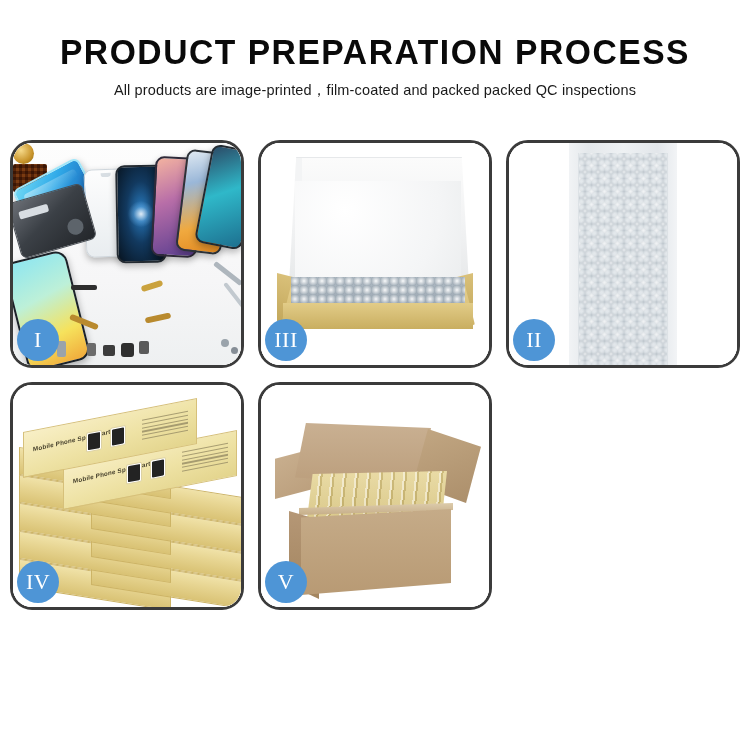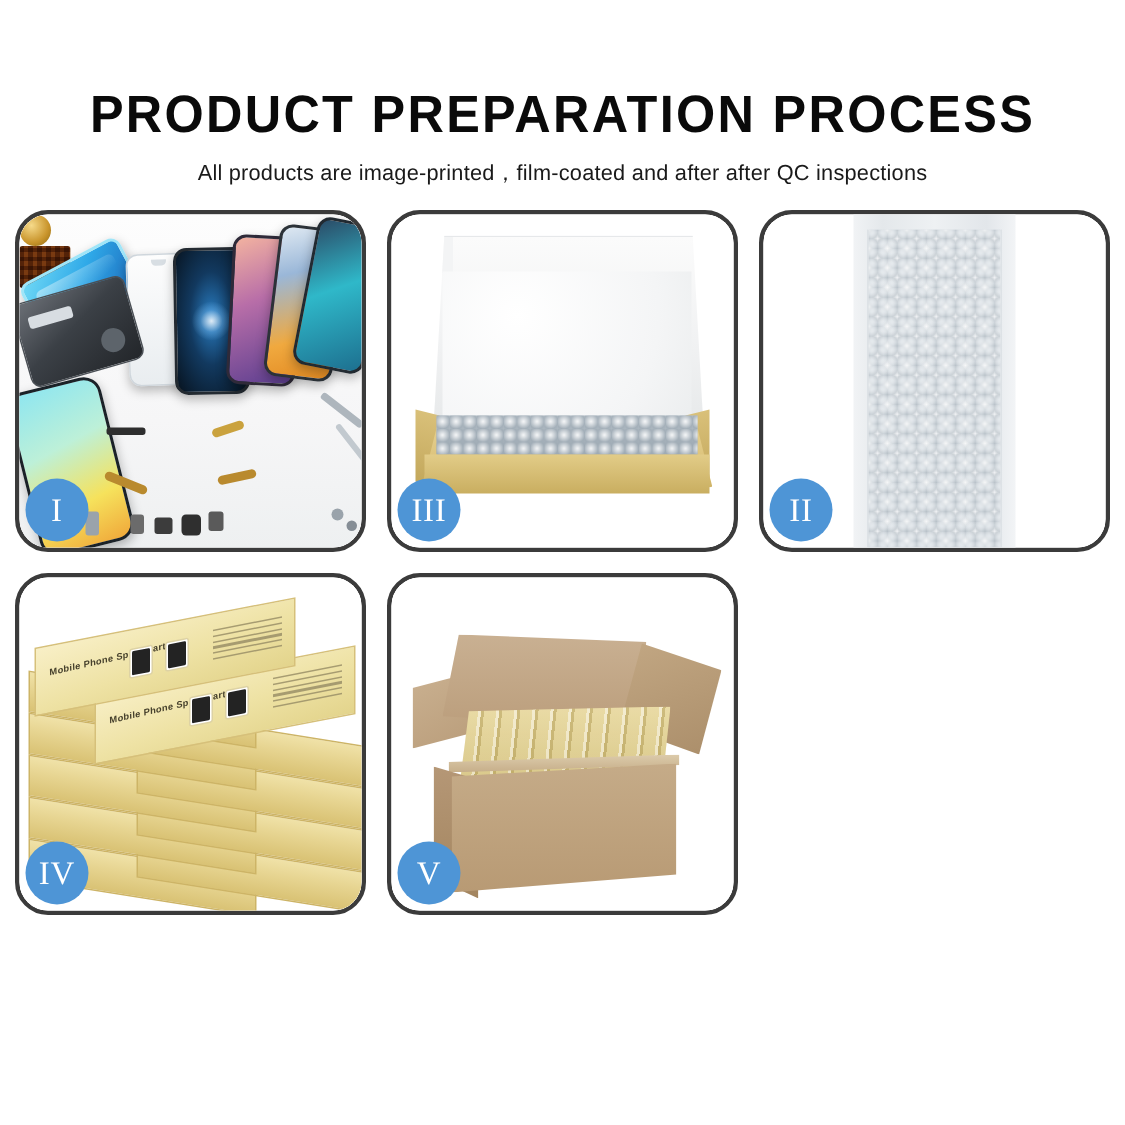--- a/index.html
+++ b/index.html
@@ -13,21 +13,20 @@
     font-family: "Liberation Sans", sans-serif;
     overflow: hidden;
     position: relative;
   }
 
   
   .header {
     width: 750px;
     padding-top: 34px;
     text-align: center;
-    margin-top: 25px;
   }
   .title {
     font-family: "Liberation Sans", sans-serif;
     font-size: 35px;
     font-weight: bold;
     color: #0a0a0a;
     letter-spacing: 1.6px;
     line-height: 1.05;
     transform: scaleX(0.96);
     white-space: nowrap;
@@ -390,21 +389,21 @@
     background: linear-gradient(160deg, rgba(226,235,242,.9), rgba(255,255,255,0));
     border-radius: 6px;
     transform: rotate(-12deg);
   }
 </style>
 </head>
 <body>
 
 <div class="header">
   <div class="title">PRODUCT PREPARATION PROCESS</div>
-  <div class="subtitle">All products are image-printed，film-coated and after after QC inspections</div>
+  <div class="subtitle">All products are image-printed，film-coated and packed packed QC inspections</div>
 </div>
 
 <div class="grid">
 
   <div class="panel">
     <div class="panel-inner">
       <div class="scene-parts">
         <div class="ph ph-blue shadow"></div>
         <div class="ph ph-glass shadow"></div>
         <div class="ph ph-dark shadow"></div>

